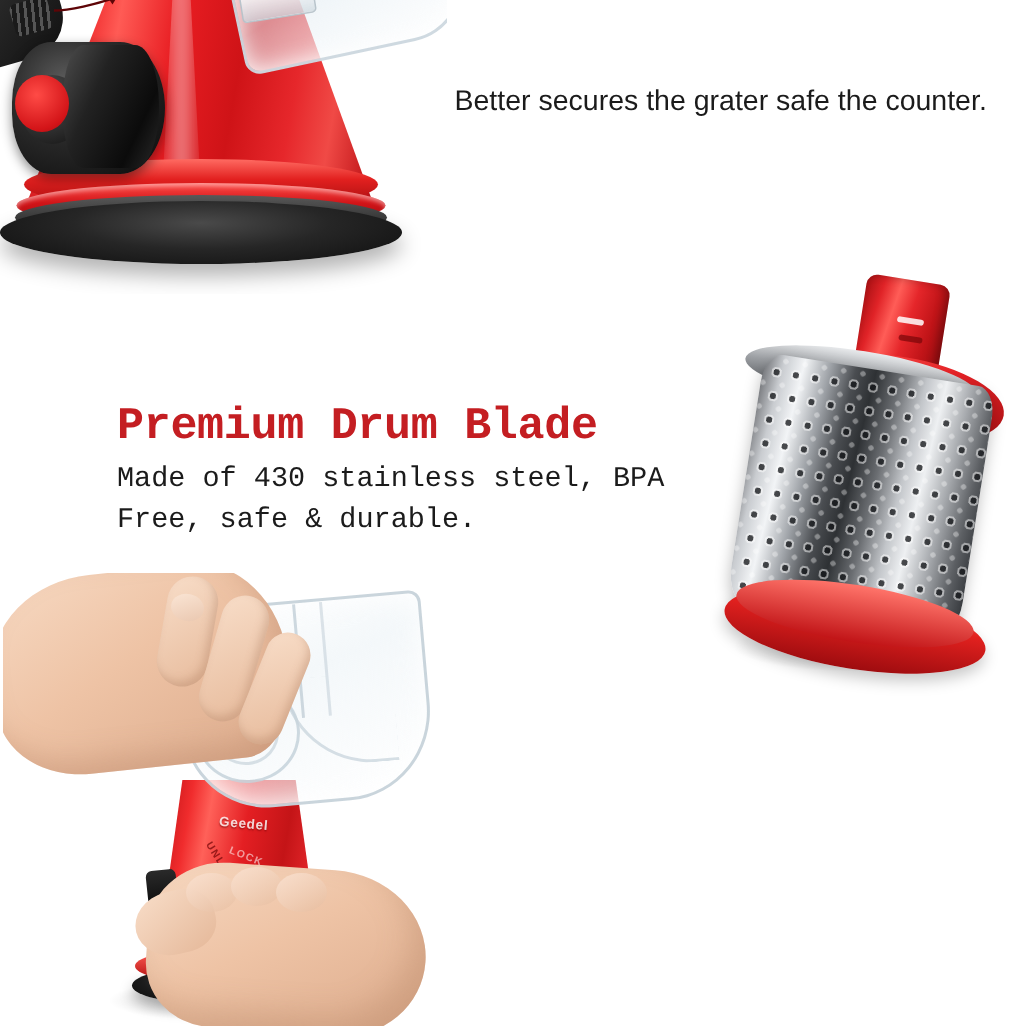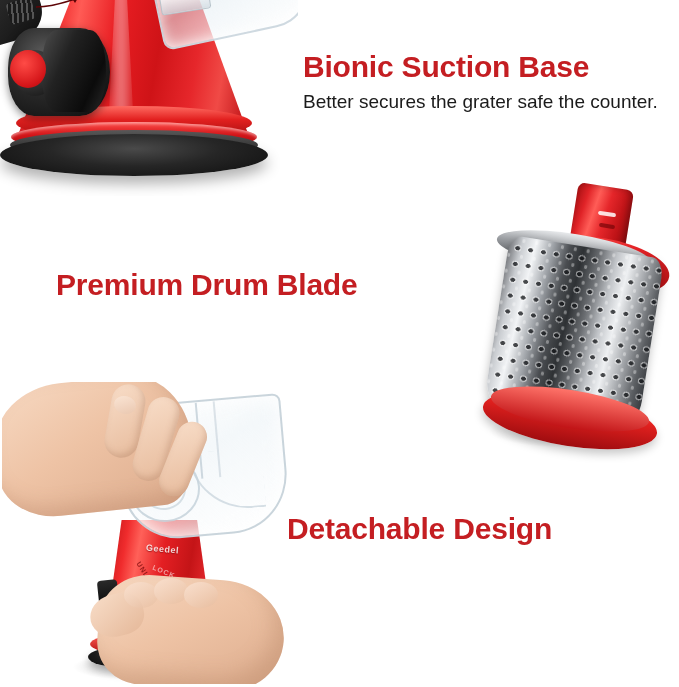--- a/index.html
+++ b/index.html
@@ -30,21 +30,21 @@
   }
   .feature-desc {
     color: #1b1b1b;
     font-size: 19px;
     line-height: 27px;
     font-weight: normal;
     margin-top: 4px;
   }
 
   #block-suction { left: 303px; top: 50px; width: 372px; }
-  #block-drum    { left: 56px;  top: 268px; width: 420px; }
+  #block-drum    { left: 78px;  top: 268px; width: 420px; font-family: Liberation Mono, monospace; }
   #block-detach  { left: 287px; top: 512px; width: 390px; }
 
   
   .photo { position: absolute; overflow: hidden; }
 
   
   #photo-suction { left: -14px; top: -26px; width: 312px; height: 222px; }
 
   .cone {
     position: absolute;
@@ -525,25 +525,24 @@
     <div class="nail"></div>
 
     <div class="hand-bottom skin"></div>
     <div class="thumb-bottom"></div>
     <div class="knuckle k1"></div>
     <div class="knuckle k2"></div>
     <div class="knuckle k3"></div>
   </div>
 
   <div class="feature-block" id="block-suction">
-    <div class="feature-title">Bionic Suction Base</div>
     <div class="feature-desc">Better secures the grater safe the counter.</div>
   </div>
 
   <div class="feature-block" id="block-drum">
     <div class="feature-title">Premium Drum Blade</div>
+    <div class="feature-desc">Made of 430 stainless steel, BPA Free, safe &amp; durable.</div>
   </div>
 
   <div class="feature-block" id="block-detach">
-    <div class="feature-title">Detachable Design</div>
   </div>
 
 </div>
 
 </body></html>

